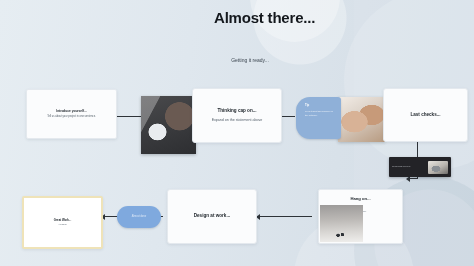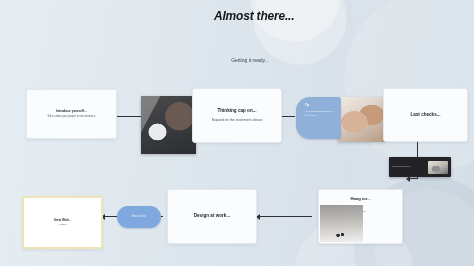--- a/index.html
+++ b/index.html
@@ -19,21 +19,21 @@
   .blob{position:absolute;border-radius:50%;pointer-events:none;}
   .blob-a{width:180px;height:180px;right:-50px;top:-10px;background:rgba(255,255,255,.16);}
   .blob-b{width:150px;height:150px;right:-30px;bottom:-60px;background:rgba(160,178,195,.22);}
   .blob-c{width:120px;height:120px;right:60px;bottom:-70px;background:rgba(255,255,255,.18);}
   .blob-d{width:90px;height:90px;left:250px;top:-48px;background:rgba(255,255,255,.30);}
   .band{position:absolute;right:0;top:0;width:120px;height:266px;background:rgba(255,255,255,.05);}
 
   
   .title{
     position:absolute;left:214px;top:8px;width:120px;
-    font-size:12px;font-weight:bold;line-height:1.35;color:#14181d;letter-spacing:-.2px;font-style:italic;
+    font-size:15px;font-weight:bold;line-height:1.35;color:#14181d;letter-spacing:-.2px;
   }
   .subtitle{
     position:absolute;left:214px;top:56px;width:72px;text-align:center;
     font-size:5px;line-height:1.7;color:#3c4650;
   }
 
   
   .card{
     position:absolute;background:#fbfcfd;border:1px solid #e4e9ee;
     box-shadow:0 1px 3px rgba(40,60,80,.10);

